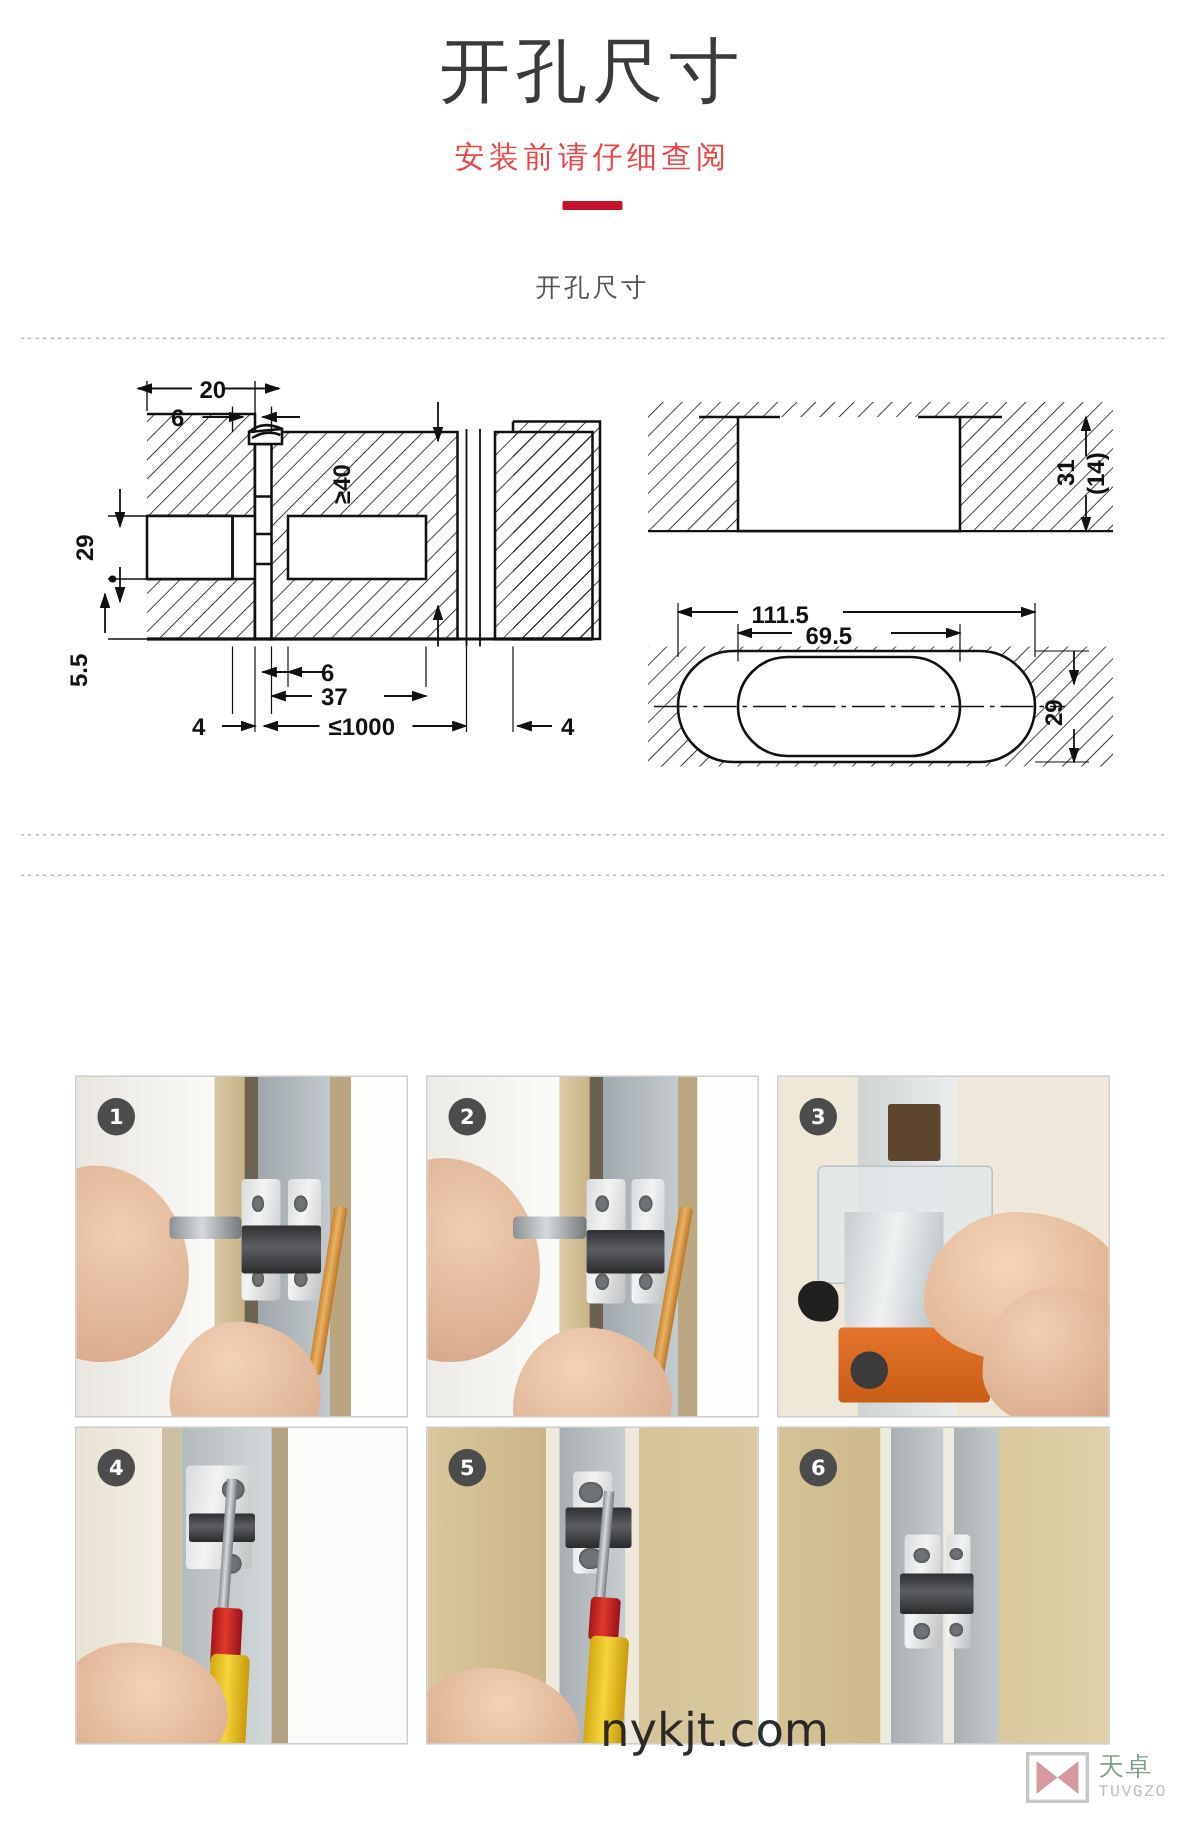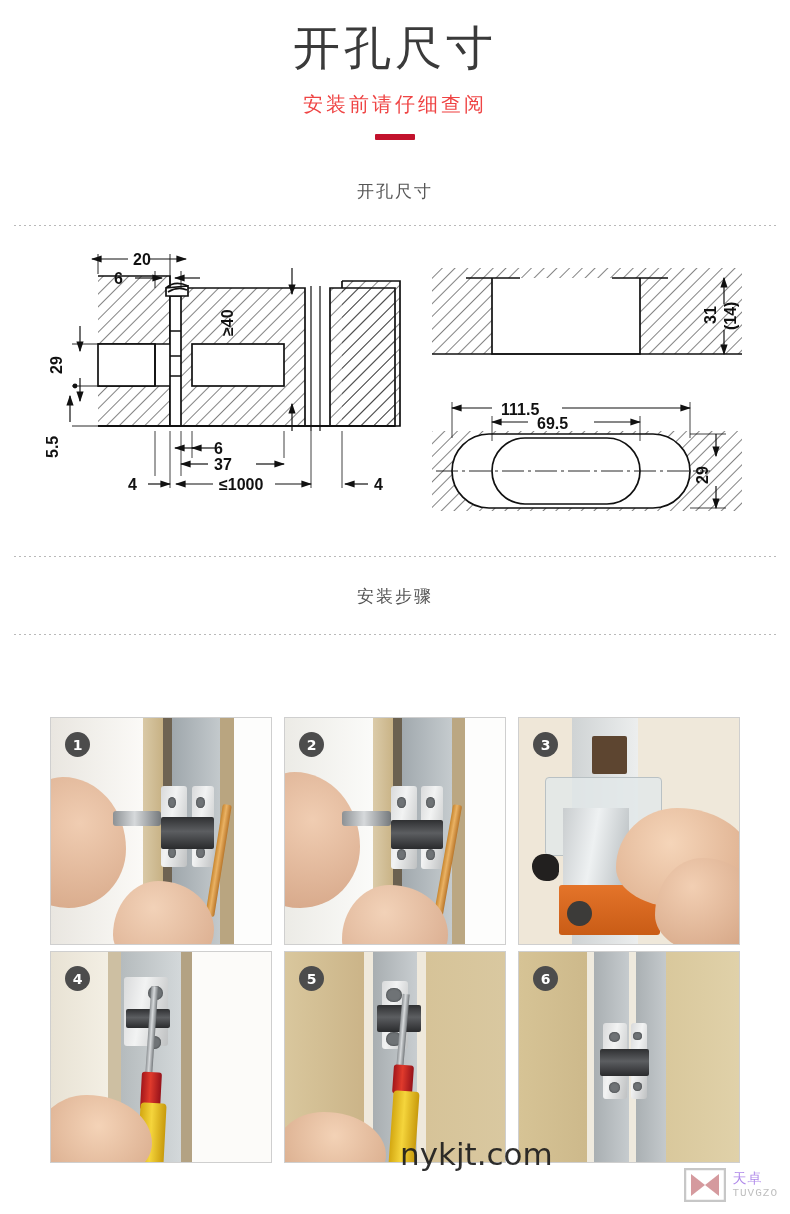--- a/index.html
+++ b/index.html
@@ -78,21 +78,21 @@
     font-size:31px;color:#1d1d1d;letter-spacing:0px;
     font-family:"DejaVu Sans","Liberation Sans",sans-serif;
     opacity:.92;white-space:nowrap;
   }
   .logo{
     position:absolute;right:12px;bottom:12px;
     display:flex;align-items:center;gap:6px;opacity:.55;
   }
   .logo .mark{width:42px;height:34px;}
   .logo .words{display:flex;flex-direction:column;line-height:1;}
-  .logo .cn{font-size:14px;color:#6d28d9;letter-spacing:1px;
+  .logo .cn{font-size:17px;color:#14532d;letter-spacing:1px;
     font-family:"DejaVu Sans","Liberation Sans",sans-serif;}
   .logo .en{font-size:11px;color:#8a8a8a;letter-spacing:1px;margin-top:3px;
     font-family:Liberation Mono, monospace;}
 </style>
 </head>
 <body>
 
 <div class="page">
 
   <div class="header">
@@ -239,21 +239,20 @@
 
         <text x="501" y="189">111.5</text>
         <text x="537" y="203">69.5</text>
         <text x="708" y="258" transform="rotate(-90 708 258)">29</text>
       </g>
     </svg>
   </div>
 
   <div>
     <div class="dotted-rule"></div>
-    <div class="section-head" style="margin-top:28px;">安装步骤</div>
     <div class="dotted-rule" style="margin-top:26px;"></div>
   </div>
 
   <div class="steps">
 
     <div class="shot">
       <div class="scene">
         <div class="band" style="left:0;width:42%;background:linear-gradient(90deg,#e9e6e0,#fbfaf7);"></div>
         <div class="band" style="left:42%;width:9%;background:linear-gradient(90deg,#d9c9a6,#c7b184);"></div>
         <div class="band" style="left:51%;width:4%;background:#6e6352;"></div>

